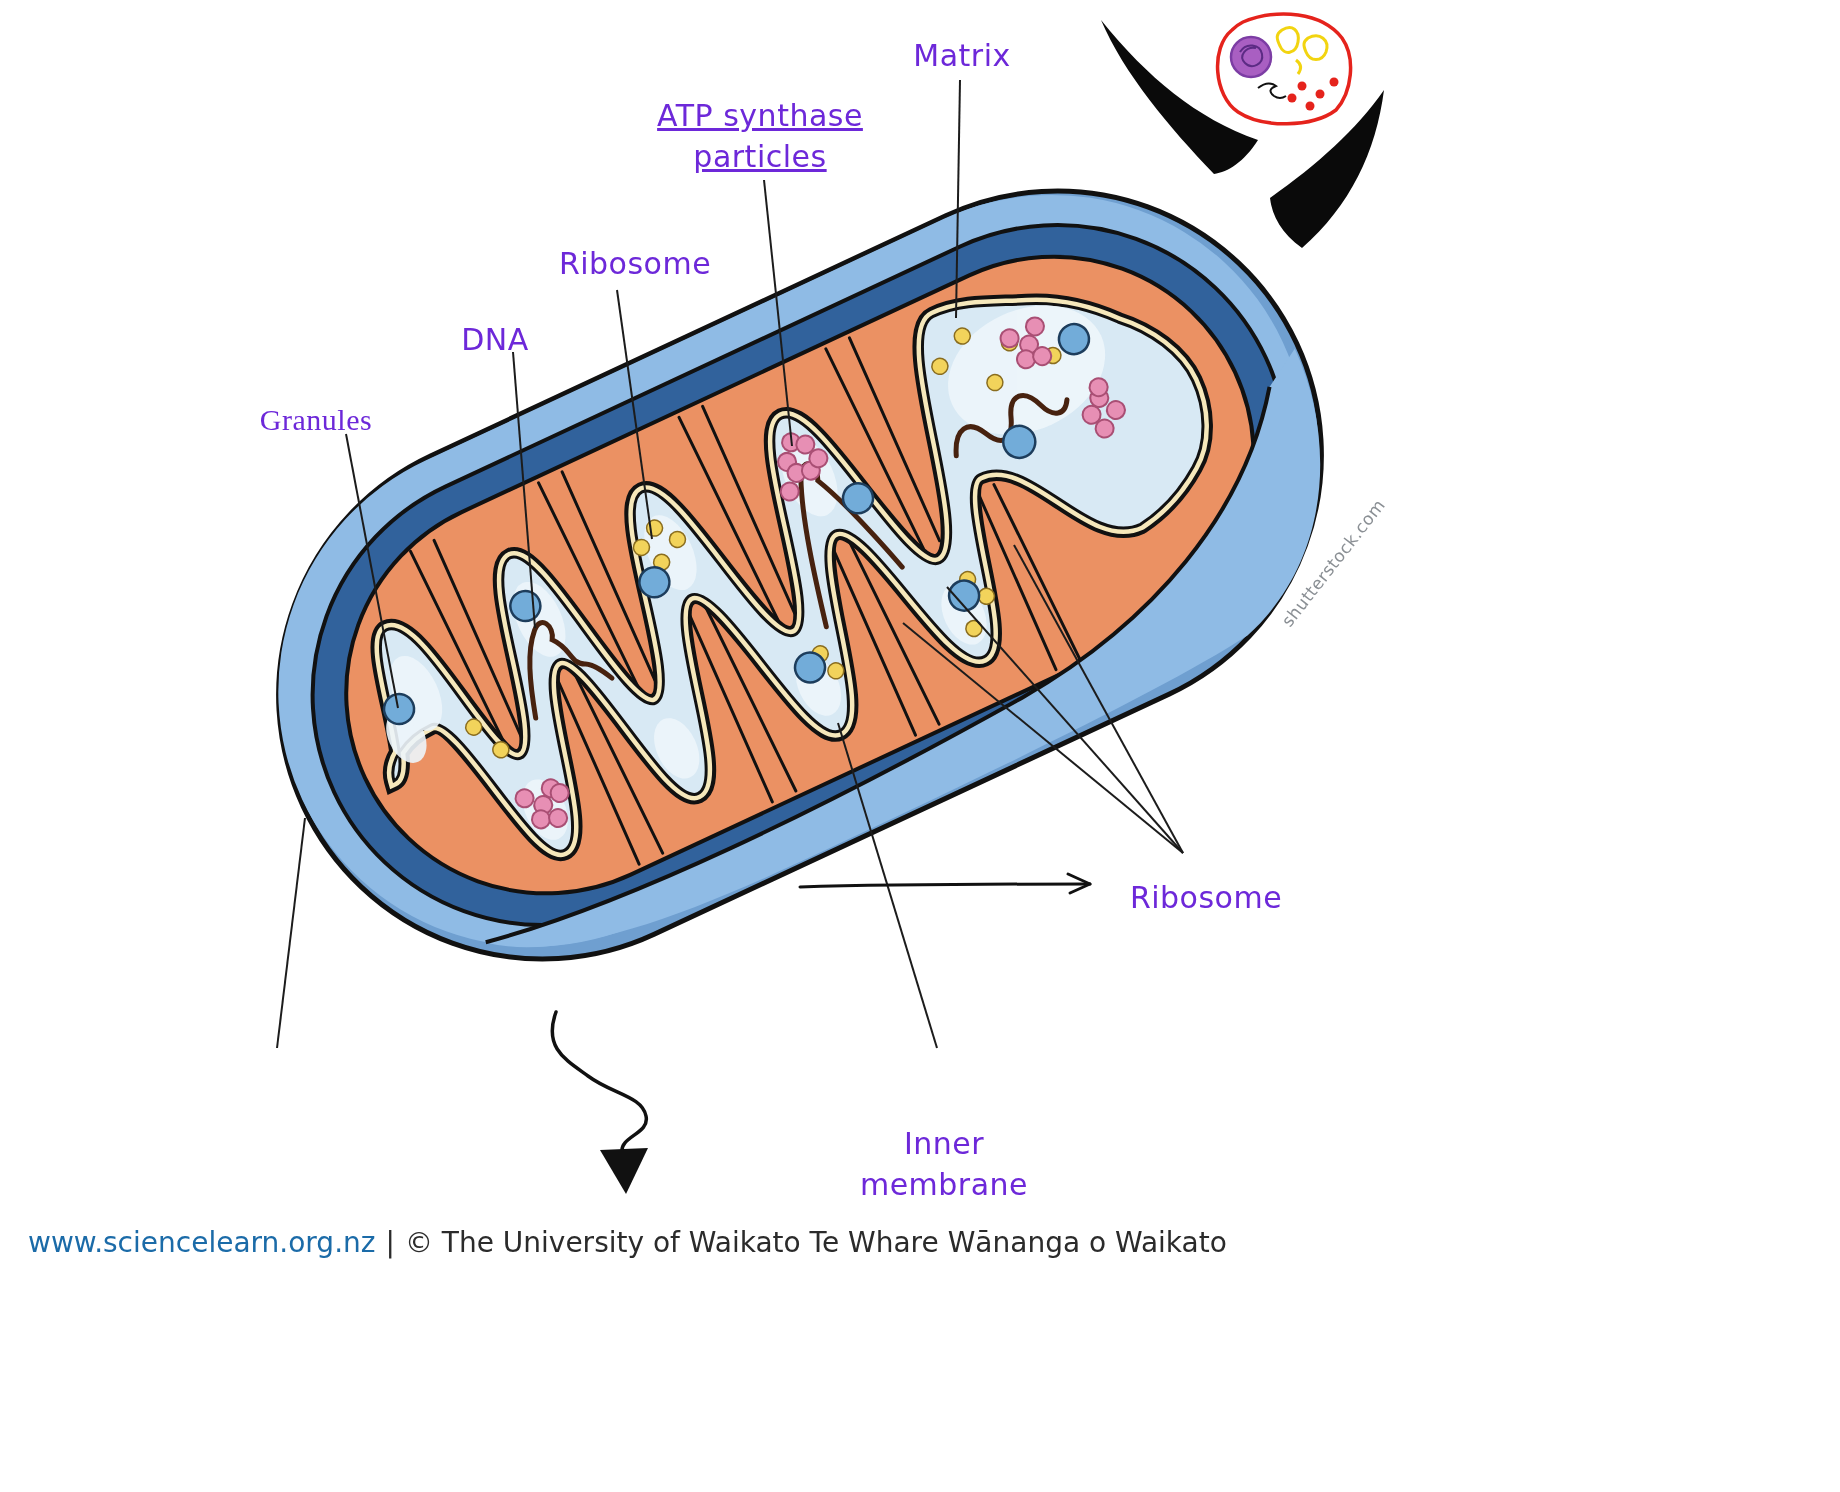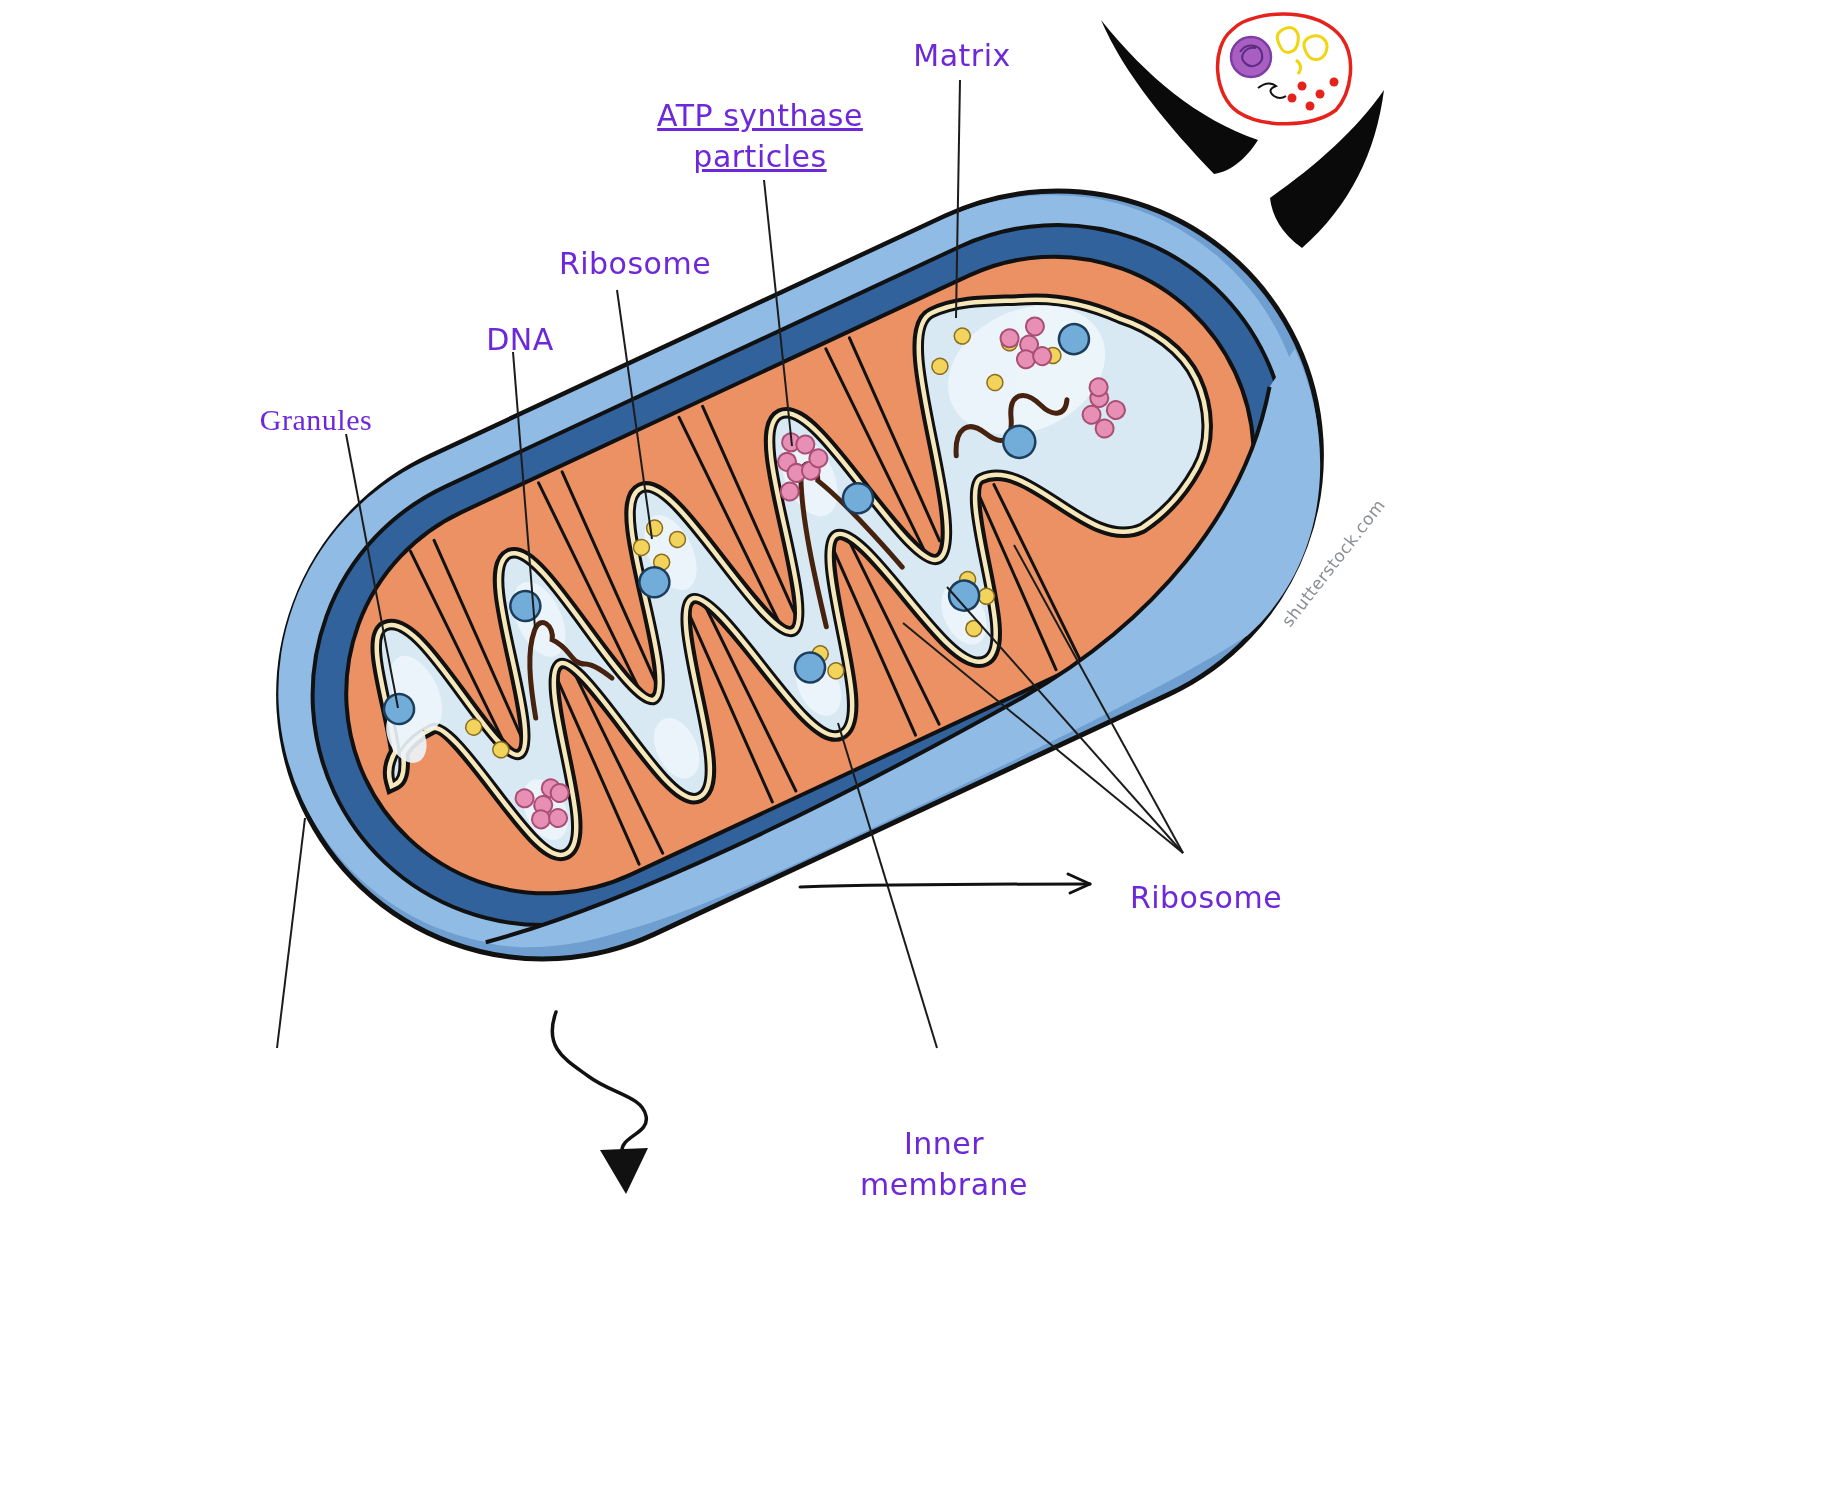--- a/index.html
+++ b/index.html
@@ -210,19 +210,22 @@
              C 650,1134 620,1136 622,1152" fill="none" stroke="#111111" stroke-width="3.5" stroke-linecap="round"></path>
     <polygon points="600,1150 648,1148 626,1194" fill="#111111"></polygon>
   </g>
 
   <text x="1290" y="628" transform="rotate(-52 1290 628)" fill="#8a8f94" font-size="17" letter-spacing="0.5">shutterstock.com</text>
 </svg>
 
 <div class="lbl" style="left:962px;top:36px;">Matrix</div>
 <div class="lbl" style="left:760px;top:96px;width:240px;text-decoration:underline;">ATP synthase particles</div>
 <div class="lbl" style="left:615px;top:244px;margin-left:20px;">Ribosome</div>
-<div class="lbl" style="left:520px;top:320px;text-align:center;">DNA</div>
+<div class="lbl" style="left:495px;top:320px;text-align:center;">DNA</div>
 <div class="lbl" style="left:316px;top:400px;font-family:Liberation Serif, serif;">Granules</div>
 <div class="lbl" style="left:1206px;top:878px;">Ribosome</div>
 <div class="lbl" style="left:944px;top:1108px;width:190px;margin-top:16px;">Inner membrane</div>
 
-
+<div id="footer">
+  <span class="link">www.sciencelearn.org.nz</span><span class="sep">|</span><span>© The University of Waikato Te Whare Wānanga o Waikato</span>
 </div>
 
+</div>
+
 </body></html>

